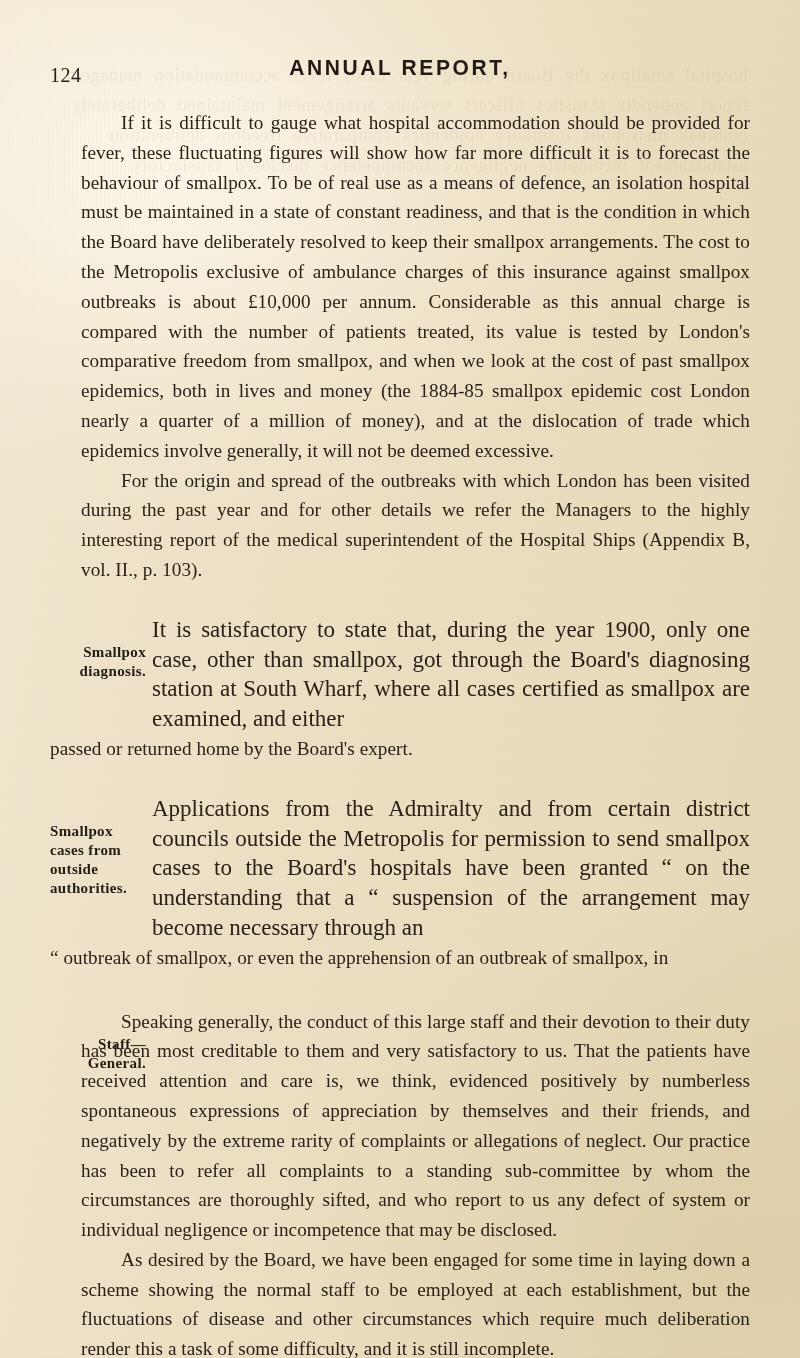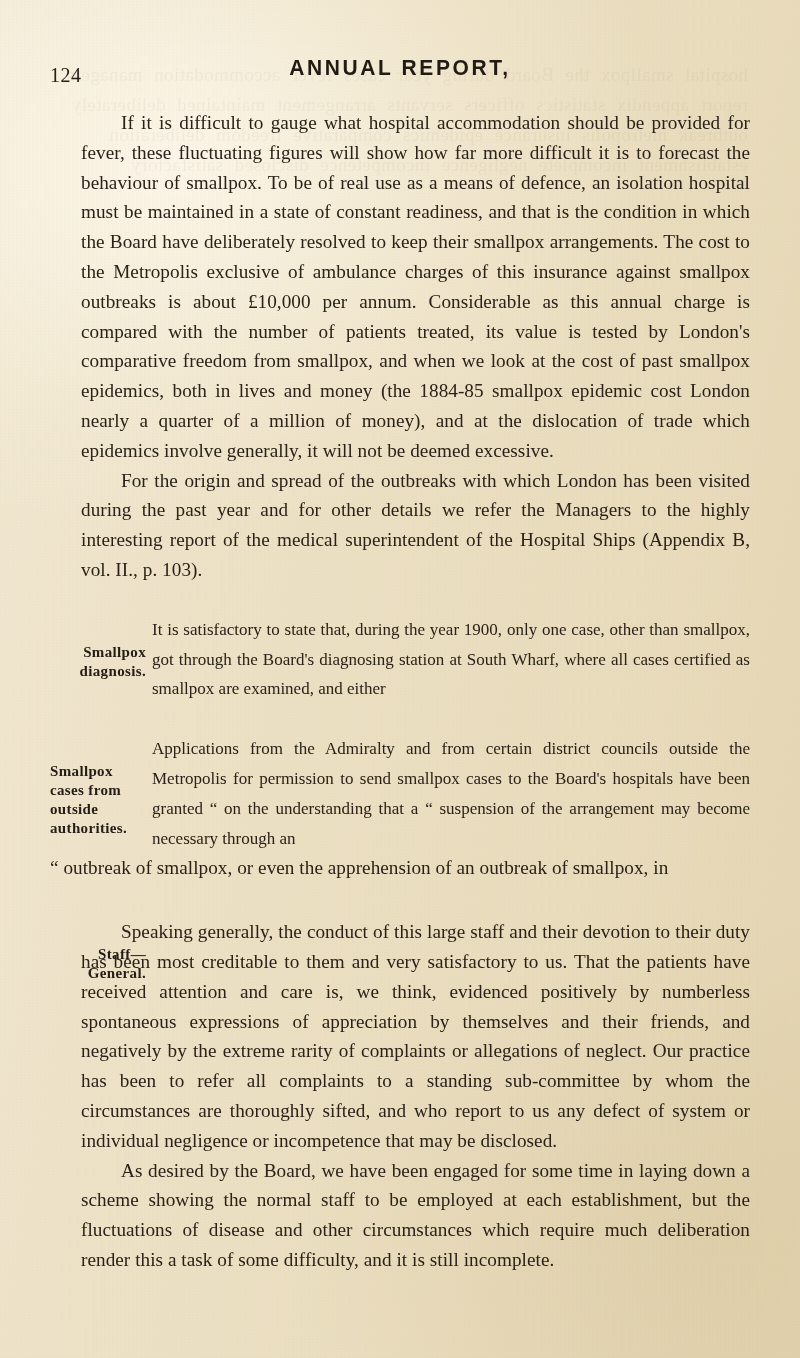--- a/index.html
+++ b/index.html
@@ -101,21 +101,21 @@
     text-justify: inter-word;
     color: #2a2219;
     letter-spacing: 0.05px;
   }
   p.indent { text-indent: 40px; margin-left: 31px; }
   p.gap-s { margin-top: 0; }
 
   
   .noted { position: relative; }
   .noted > .body {
-    font-size: 17px;
+    font-size: 23px;
     line-height: 29.8px;
     text-align: justify;
     color: #2a2219;
   }
   .sidenote {
     position: absolute;
     left: 0;
     width: 96px;
     font-family: "Liberation Serif", "DejaVu Serif", serif;
     font-weight: 700;
@@ -147,20 +147,21 @@
     <p class="para indent">If it is difficult to gauge what hospital accommodation should be provided for fever, these fluctuating figures will show how far more difficult it is to forecast the behaviour of smallpox. To be of real use as a means of defence, an isolation hospital must be maintained in a state of constant readiness, and that is the condition in which the Board have deliberately resolved to keep their smallpox arrangements. The cost to the Metropolis exclusive of ambulance charges of this insurance against smallpox outbreaks is about £10,000 per annum. Considerable as this annual charge is compared with the number of patients treated, its value is tested by London's comparative freedom from smallpox, and when we look at the cost of past smallpox epidemics, both in lives and money (the 1884-85 smallpox epidemic cost London nearly a quarter of a million of money), and at the dislocation of trade which epidemics involve generally, it will not be deemed excessive.</p>
 
     <p class="para indent gap-s">For the origin and spread of the outbreaks with which London has been visited during the past year and for other details we refer the Managers to the highly interesting report of the medical superintendent of the Hospital Ships (Appendix B, vol. II., p. 103).</p>
 
     <div class="noted gap-l" style="margin-top:30px;">
       <div class="sidenote right" style="top:28px;">
         <div>Smallpox</div>
         <div>diagnosis.</div>
       </div>
       <div class="body hang-3">It is satisfactory to state that, during the year 1900, only one case, other than smallpox, got through the Board's diagnosing station at South Wharf, where all cases certified as smallpox are examined, and either</div>
+      <p class="para" style="margin-top:0;">passed or returned home by the Board's expert.</p>
     </div>
 
     <div class="noted" style="margin-top:30px;">
       <div class="sidenote left" style="top:28px;">
         <div>Smallpox</div>
         <div>cases from</div>
         <div>outside</div>
         <div>authorities.</div>
       </div>
       <div class="body hang-3">Applications from the Admiralty and from certain district councils outside the Metropolis for permission to send smallpox cases to the Board's hospitals have been granted “ on the understanding that a “ suspension of the arrangement may become necessary through an</div>

